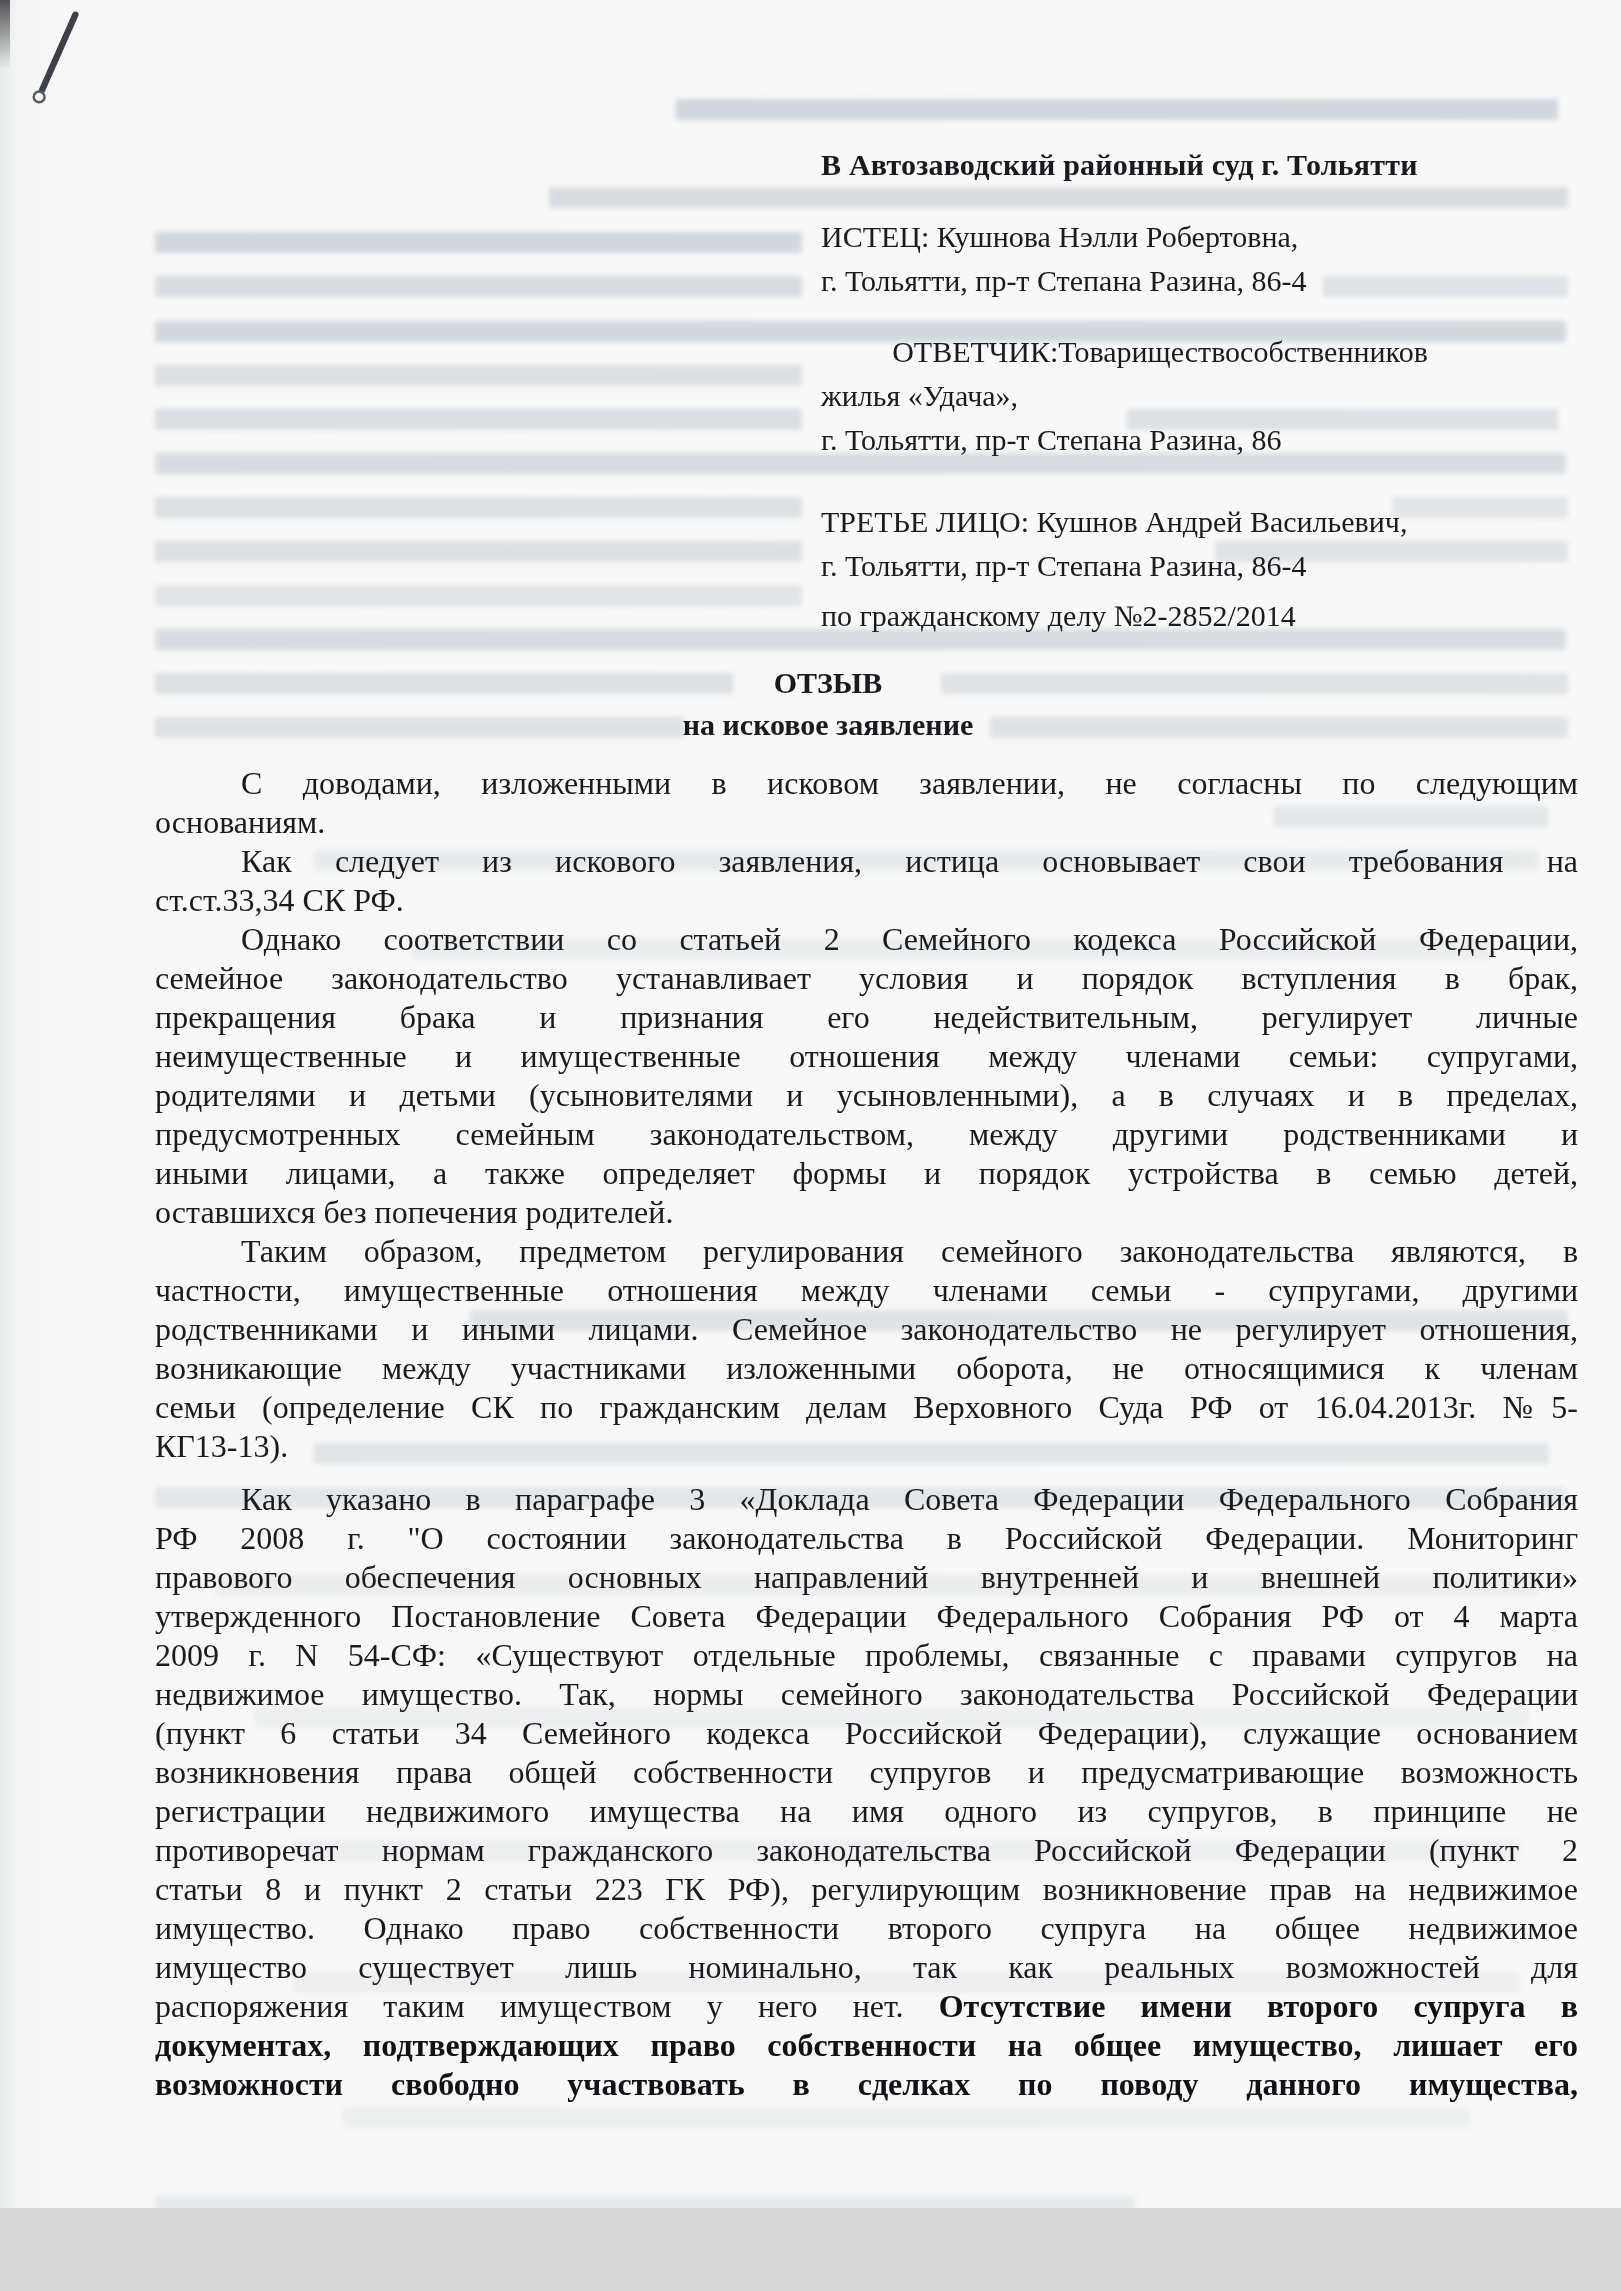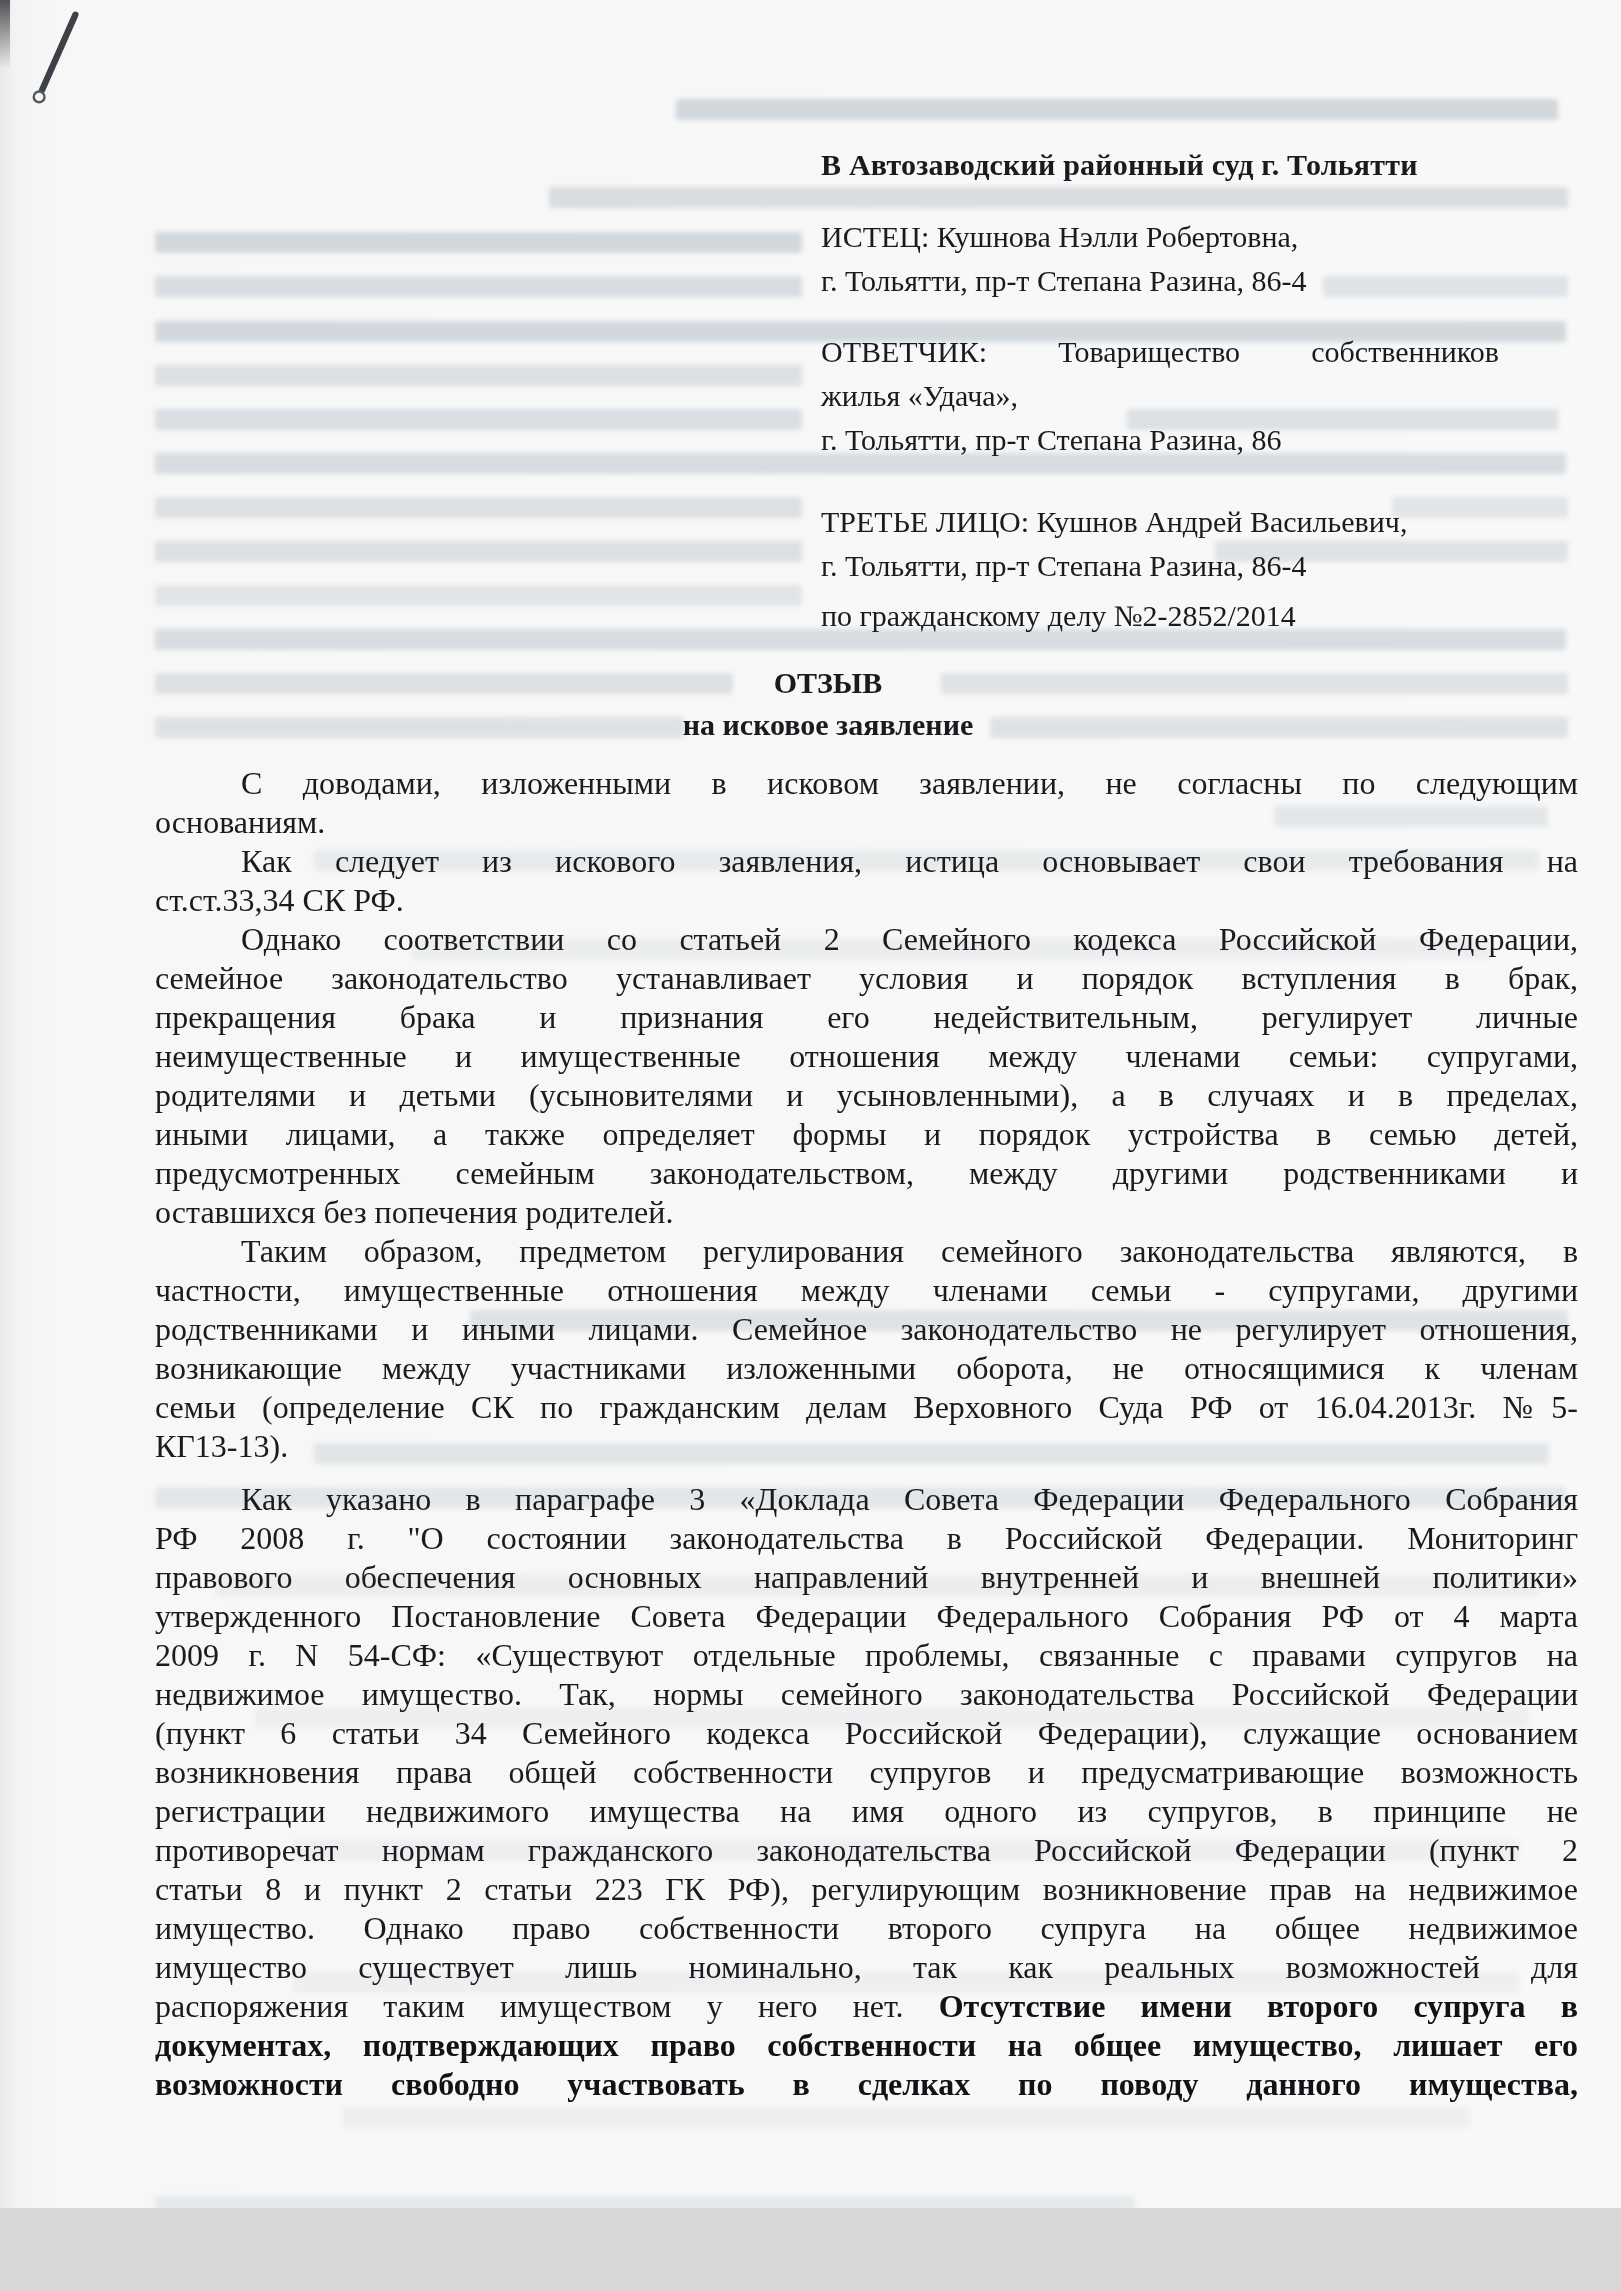--- a/index.html
+++ b/index.html
@@ -10,21 +10,21 @@
     overflow:hidden;
     font-family:"Liberation Serif","DejaVu Serif",serif;
     color:#1a1a1f;
   }
   .abs{position:absolute;}
   
   .ghost{position:absolute;height:20.6px;background:#9aa5b5;filter:blur(2.9px);border-radius:2px;pointer-events:none;}
   
   .rc{position:absolute;left:821px;width:678px;font-size:30px;line-height:44px;}
   .court{font-weight:bold;white-space:nowrap;letter-spacing:0.2px;}
-  .defrow{display:flex;justify-content:space-between;gap:28px;}
+  .defrow{display:flex;justify-content:center;}
   .nowrap{white-space:nowrap;}
   
   .heads{position:absolute;left:142px;width:1372px;text-align:center;font-weight:bold;font-size:30px;line-height:39px;}
   
   .bodycol{position:absolute;left:155px;top:764px;width:1423px;font-size:32px;line-height:39px;}
   .para{margin:0;}
   .para.gap{margin-top:13.7px;}
   .line{text-align:justify;text-align-last:justify;}
   .line.last{text-align-last:left;}
   .line.first{padding-left:86px;}
@@ -114,22 +114,22 @@
       <div class="para">
         <div class="line first">Как следует из искового заявления, истица основывает свои требования на</div>
         <div class="line last">ст.ст.33,34 СК РФ.</div>
       </div>
       <div class="para">
         <div class="line first">Однако  соответствии со статьей 2 Семейного кодекса Российской Федерации,</div>
         <div class="line">семейное законодательство устанавливает условия и порядок вступления в брак,</div>
         <div class="line">прекращения брака и признания его недействительным, регулирует личные</div>
         <div class="line">неимущественные и имущественные отношения между членами семьи: супругами,</div>
         <div class="line">родителями и детьми (усыновителями и усыновленными), а в случаях и в пределах,</div>
+        <div class="line">предусмотренных семейным законодательством, между другими родственниками и</div>
         <div class="line">иными лицами, а также определяет формы и порядок устройства в семью детей,</div>
-        <div class="line">предусмотренных семейным законодательством, между другими родственниками и</div>
         <div class="line last">оставшихся без попечения родителей.</div>
       </div>
       <div class="para">
         <div class="line first">Таким образом, предметом регулирования семейного законодательства являются, в</div>
         <div class="line">частности, имущественные отношения между членами семьи - супругами, другими</div>
         <div class="line">родственниками и иными лицами. Семейное законодательство не регулирует отношения,</div>
         <div class="line">возникающие между участниками изложенными оборота, не относящимися к членам</div>
         <div class="line">семьи (определение СК по гражданским делам Верховного Суда РФ от 16.04.2013г. №5-</div>
         <div class="line last">КГ13-13).</div>
       </div>

